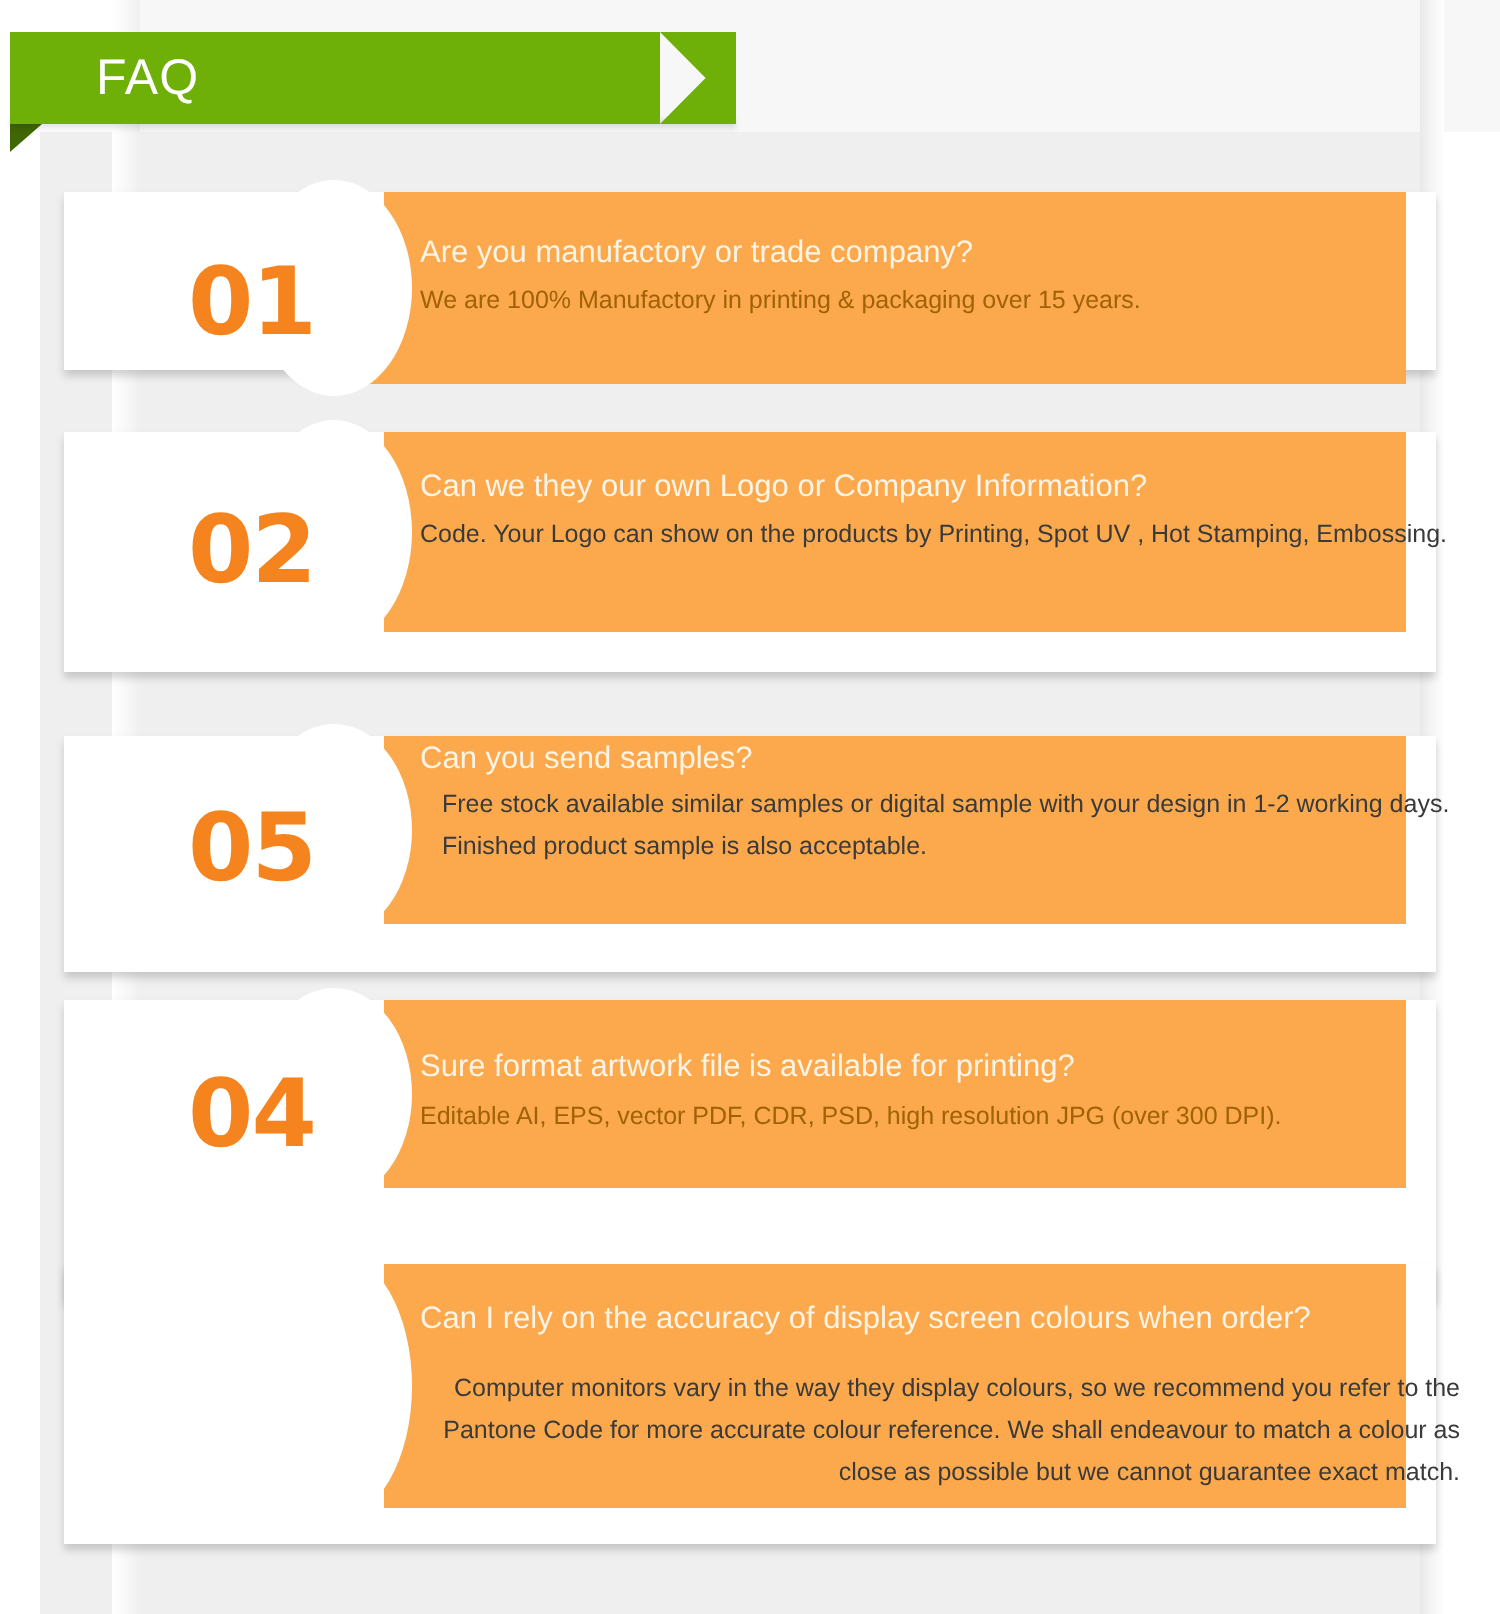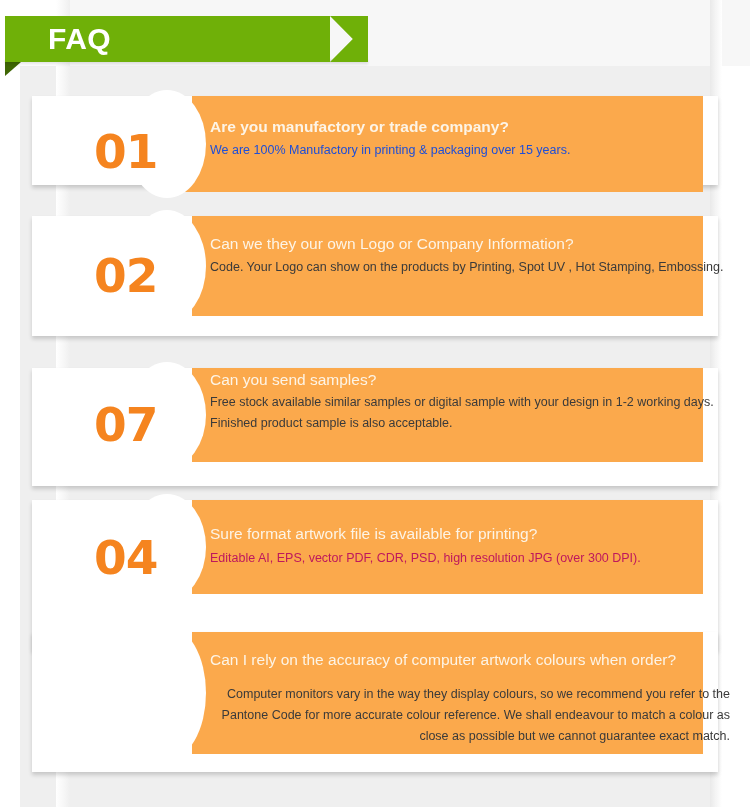--- a/index.html
+++ b/index.html
@@ -105,22 +105,22 @@
     top: 44px;
     width: 363px;
     height: 6px;
     background: linear-gradient(to bottom, rgba(0,0,0,0.16), rgba(0,0,0,0));
     filter: blur(1px);
   }
   .ribbon-title {
     position: absolute;
     left: 48px;
     top: 8px;
-    font-size: 30px;
-    font-weight: bold;
+    font-size: 25px;
+    font-weight: normal;
     color: #ffffff;
     letter-spacing: 0.5px;
     line-height: 30px;
   }
 
   
   .card {
     position: absolute;
     left: 32px;
     width: 686px;
@@ -204,58 +204,58 @@
     <div class="ribbon-title">FAQ</div>
   </div>
 
   <div id="cards">
       <div class="card" style="top: 96px; height: 89px;">
         <div class="orange-panel" style="height: 96px; background: rgb(251, 169, 76);"></div>
         <div class="card-number-pane"></div>
         <div class="curve-mask" style="height: 108px;"></div>
         <div class="card-number" style="top: 32px; color: rgb(245, 132, 31);">01</div>
         <div class="qa" style="top: 21px;">
-          <p class="question" style="color: rgb(253, 244, 230); margin-bottom: 3px; font-weight: bold;">Are you manufactory or trade company?</p>
-          <p class="answer" style="color: #1d4ed8;">We are 100% Manufactory in printing &amp; packaging over 15 years.</p>
+          <p class="question" style="color: rgb(253, 244, 230); margin-bottom: 3px;">Are you manufactory or trade company?</p>
+          <p class="answer" style="color: #a16207;">We are 100% Manufactory in printing &amp; packaging over 15 years.</p>
         </div>
       </div>
       <div class="card" style="top: 216px; height: 120px;">
         <div class="orange-panel" style="height: 100px; background: rgb(251, 169, 76);"></div>
         <div class="card-number-pane"></div>
         <div class="curve-mask" style="height: 112px;"></div>
         <div class="card-number" style="top: 36px; color: rgb(245, 132, 31);">02</div>
         <div class="qa" style="top: 18px;">
           <p class="question" style="color: rgb(253, 244, 230); margin-bottom: 3px;">Can we they our own Logo or Company Information?</p>
           <p class="answer" style="color: rgb(58, 58, 58);">Code. Your Logo can show on the products by Printing, Spot UV , Hot Stamping, Embossing.</p>
         </div>
       </div>
       <div class="card" style="top: 368px; height: 118px;">
         <div class="orange-panel" style="height: 94px; background: rgb(251, 169, 76);"></div>
         <div class="card-number-pane"></div>
         <div class="curve-mask" style="height: 106px;"></div>
-        <div class="card-number" style="top: 33px; color: rgb(245, 132, 31);">07</div>
+        <div class="card-number" style="top: 33px; color: rgb(245, 132, 31);">05</div>
         <div class="qa" style="top: 2px;">
           <p class="question" style="color: rgb(253, 244, 230); margin-bottom: 2px;">Can you send samples?</p>
-          <p class="answer" style="color: rgb(58, 58, 58);">Free stock available similar samples or digital sample with your design in 1-2 working days. Finished product sample is also acceptable.</p>
+          <p class="answer" style="color: rgb(58, 58, 58); margin-left: 11px;">Free stock available similar samples or digital sample with your design in 1-2 working days. Finished product sample is also acceptable.</p>
         </div>
       </div>
       <div class="card" style="top: 500px; height: 150px;">
         <div class="orange-panel" style="height: 94px; background: rgb(251, 169, 76);"></div>
         <div class="card-number-pane"></div>
         <div class="curve-mask" style="height: 106px;"></div>
         <div class="card-number" style="top: 34px; color: rgb(245, 132, 31);">04</div>
         <div class="qa" style="top: 24px;">
           <p class="question" style="color: rgb(253, 244, 230); margin-bottom: 4px;">Sure format artwork file is available for printing?</p>
-          <p class="answer" style="color: #be185d;">Editable AI, EPS, vector PDF, CDR, PSD, high resolution JPG (over 300 DPI).</p>
+          <p class="answer" style="color: #a16207;">Editable AI, EPS, vector PDF, CDR, PSD, high resolution JPG (over 300 DPI).</p>
         </div>
       </div>
       <div class="card" style="top: 632px; height: 140px;">
         <div class="orange-panel" style="height: 122px; background: rgb(251, 169, 76);"></div>
         <div class="card-number-pane"></div>
         <div class="curve-mask" style="height: 134px;"></div>
         <div class="qa" style="top: 18px;">
-          <p class="question" style="color: rgb(253, 244, 230); margin-bottom: 14px;">Can I rely on the accuracy of computer artwork colours when order?</p>
+          <p class="question" style="color: rgb(253, 244, 230); margin-bottom: 14px;">Can I rely on the accuracy of display screen colours when order?</p>
           <p class="answer" style="color: rgb(58, 58, 58); text-align: right;">Computer monitors vary in the way they display colours, so we recommend you refer to the Pantone Code for more accurate colour reference. We shall endeavour to match a colour as close as possible but we cannot guarantee exact match.</p>
         </div>
       </div>
     </div>
 
 </div>
 
 </body></html>

